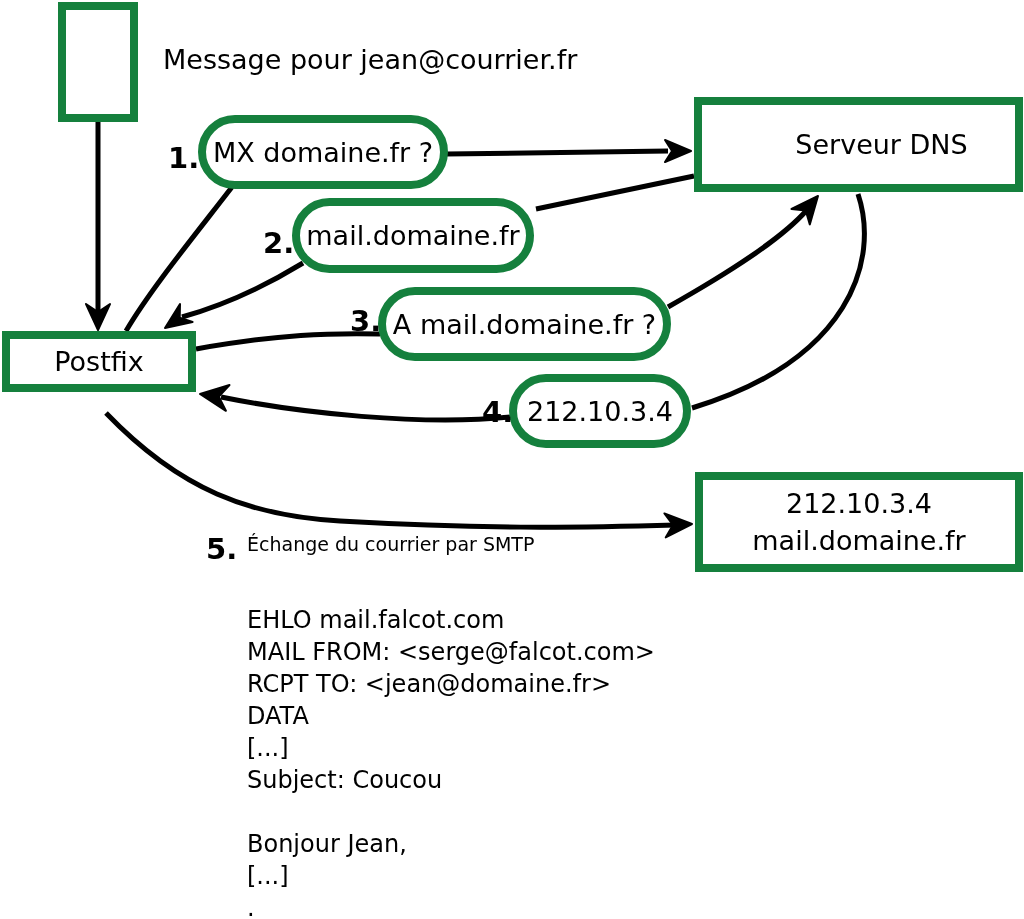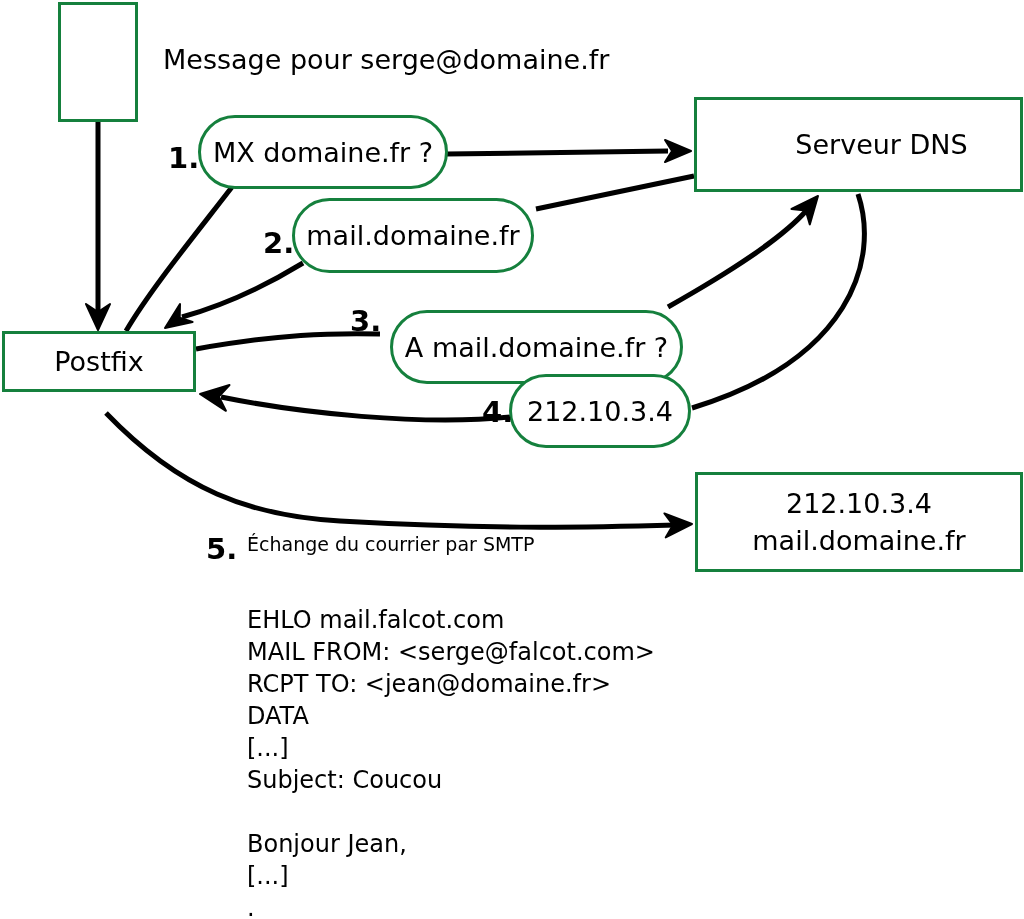--- a/index.html
+++ b/index.html
@@ -4,34 +4,34 @@
 <style>
   html,body{margin:0;padding:0;}
   body{
     width:1024px;height:919px;position:relative;overflow:hidden;
     background:#ffffff;color:#000000;
     font-family:"DejaVu Sans","Liberation Sans",sans-serif;
   }
   #wires{position:absolute;left:0;top:0;z-index:1;}
   .node{
     position:absolute;z-index:2;box-sizing:border-box;
-    background:#ffffff;border:3px solid #15803d;
+    background:#ffffff;border:8px solid #15803d;
     display:flex;align-items:center;justify-content:center;
     font-size:27px;white-space:nowrap;
   }
   .pill{border-radius:38px;}
   .lbl{position:absolute;z-index:3;white-space:nowrap;}
   .num{font-weight:bold;font-size:29px;}
   #box-client{left:58px;top:2px;width:80px;height:120px;}
   #box-postfix{left:2px;top:331px;width:194px;height:61px;}
   #box-dns{left:694px;top:97px;width:329px;height:95px;padding-left:46px;}
   #box-dest{left:695px;top:472px;width:328px;height:100px;flex-direction:column;line-height:37px;}
   #pill-1{left:198px;top:115px;width:250px;height:74px;}
   #pill-2{left:292px;top:198px;width:242px;height:75px;}
-  #pill-3{left:390px;top:287px;width:293px;height:74px;margin-top:23px;}
+  #pill-3{left:378px;top:287px;width:293px;height:74px;}
   #pill-4{left:509px;top:374px;width:182px;height:74px;}
   #msg{left:163px;top:44px;font-size:27px;}
   #num-1{left:168px;top:141px;}
   #num-2{left:263px;top:226px;}
   #num-3{left:350px;top:304px;}
   #num-4{left:482px;top:395px;}
   #num-5{left:206px;top:532px;}
   #step5-label{left:247px;top:533px;font-size:19px;}
   #smtp{
     position:absolute;left:247px;top:604px;z-index:3;margin:0;
@@ -70,21 +70,21 @@
     <path d="M691,151 L665,162 L672,151 L665,140 Z"></path>
     <path d="M165,328 L180,304 L179.7,317.6 L192.6,322 Z"></path>
     <path d="M818,196 L809.8,224.4 L805.8,210.6 L791.5,209 Z"></path>
     <path d="M200,394 L229.5,385 L218.8,396.6 L225.9,410.8 Z"></path>
     <path d="M692,524 L665.7,537.4 L673,525 L664.4,513.4 Z"></path>
   </g>
 </svg>
 
 <div class="node" id="box-client"></div>
 
-<div class="lbl" id="msg">Message pour serge@domaine.fr</div>
+<div class="lbl" id="msg">Message pour jean@courrier.fr</div>
 
 <div class="node" id="box-postfix">
   <span>Postfix</span>
 </div>
 
 <div class="node" id="box-dns">
   <span>Serveur DNS</span>
 </div>
 
 <div class="node" id="box-dest">

